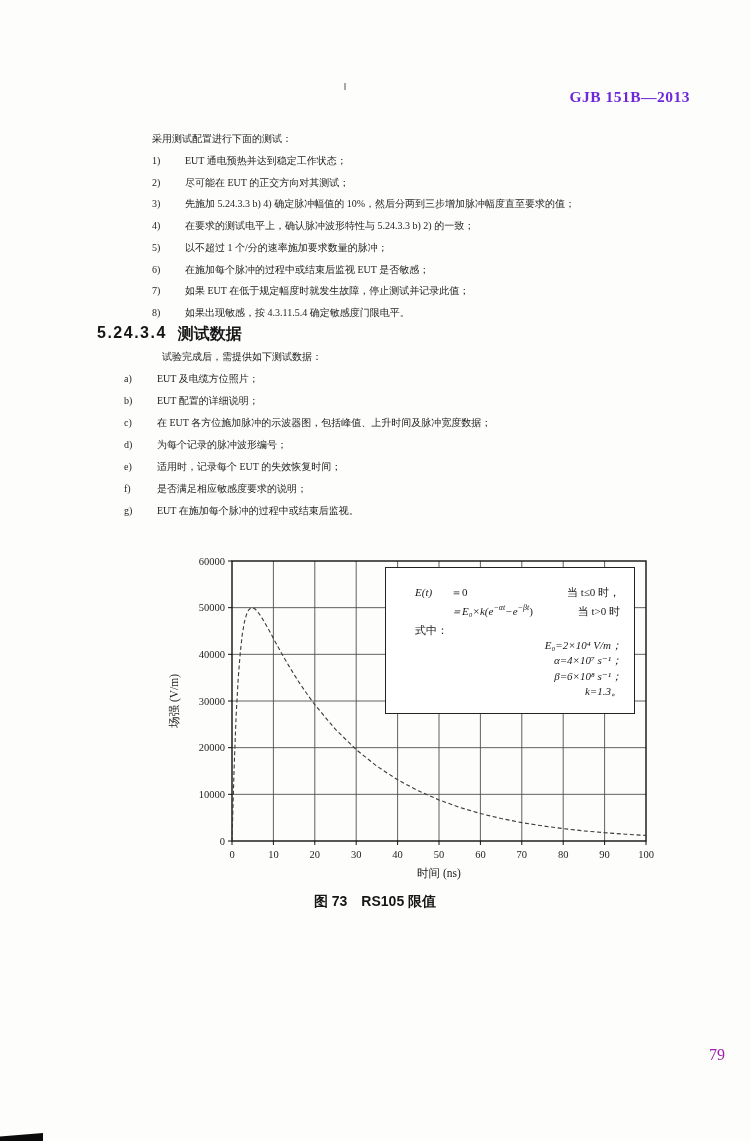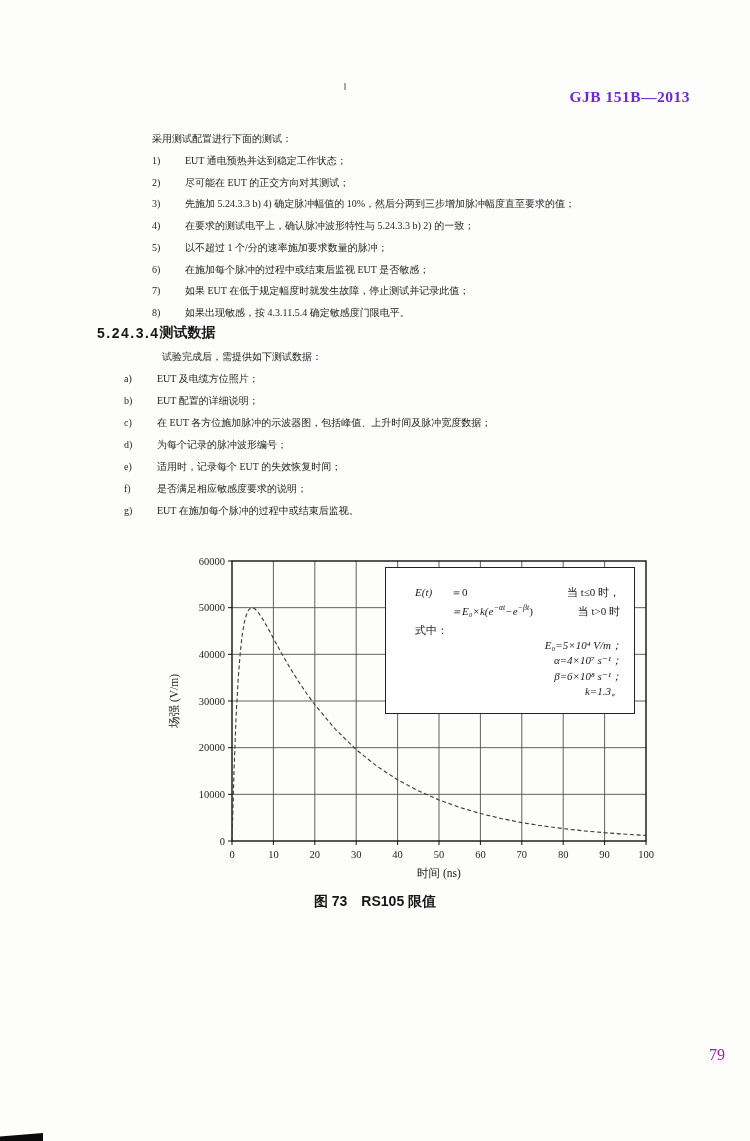--- a/index.html
+++ b/index.html
@@ -6,21 +6,21 @@
   body{background:#e8e8e8;font-family:"Liberation Serif","DejaVu Serif",serif;}
   .page{position:relative;width:750px;height:1141px;background:#fdfdfc;margin:0 auto;overflow:hidden;color:#1d1d1d;}
   .std-header{position:absolute;top:88px;right:60px;font-family:"Liberation Serif","DejaVu Serif",serif;
     font-weight:bold;font-size:15.5px;letter-spacing:0.5px;color:#6d28d9;}
   .body-text{font-size:10px;line-height:21.7px;color:#1d1d1d;}
   .intro-line{position:absolute;left:152px;top:128px;width:560px;}
   .steps{position:absolute;left:152px;top:150px;width:560px;}
   .list-row{display:flex;}
   .list-marker{width:33px;flex:0 0 33px;}
   .section-heading{position:absolute;left:97px;top:324px;font-family:"Liberation Sans","DejaVu Sans",sans-serif;
-    font-weight:bold;font-size:14px;color:#161616;display:flex;align-items:center;}
+    font-weight:bold;font-size:16px;color:#161616;display:flex;gap:11px;}
   .section-number{letter-spacing:1.5px;}
   .intro2-line{position:absolute;left:130px;top:346px;width:560px;margin-left:32px;}
   .letters{position:absolute;left:124px;top:368px;width:590px;}
   .letters .list-row{line-height:22px;}
   
   .chart-wrap{position:absolute;left:160px;top:543px;width:560px;height:350px;}
   .chart-svg{position:absolute;left:0;top:0;}
   .grid{stroke:#4f4f4f;stroke-width:0.9;}
   .frame{fill:none;stroke:#111;stroke-width:1.4;}
   .tick{stroke:#111;stroke-width:1;}
@@ -191,21 +191,21 @@
         <span>＝0</span>
         <span class="eq-cond">当 t≤0 时，</span>
       </div>
       <div class="eq-row">
         <span class="eq-lhs"></span>
         <span><span class="eq-var">＝E₀×k(e</span><span class="eq-sup">−αt</span><span class="eq-var">−e</span><span class="eq-sup">−βt</span><span>)</span></span>
         <span class="eq-cond">当 t&gt;0 时</span>
       </div>
       <div class="eq-where">式中：</div>
       <div class="eq-params">
-        <div class="eq-var">E₀=5×10⁴ V/m；</div>
+        <div class="eq-var">E₀=2×10⁴ V/m；</div>
         <div class="eq-var">α=4×10⁷ s⁻¹；</div>
         <div class="eq-var">β=6×10⁸ s⁻¹；</div>
         <div class="eq-var">k=1.3。</div>
       </div>
     </div>
   </div>
 
   <div class="fig-caption">图 73　RS105 限值</div>
 
   <div class="page-number">79</div>

